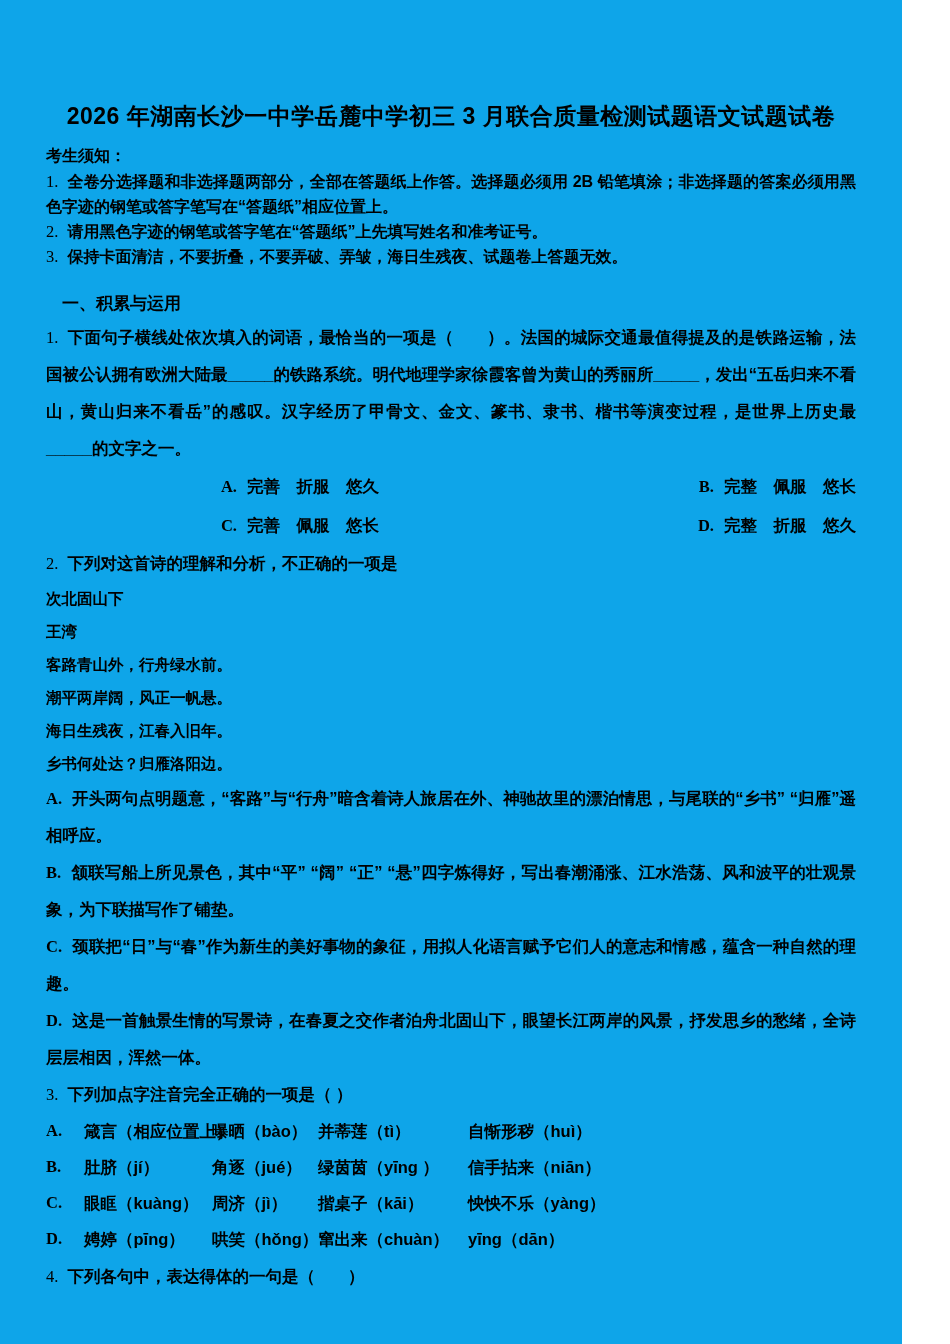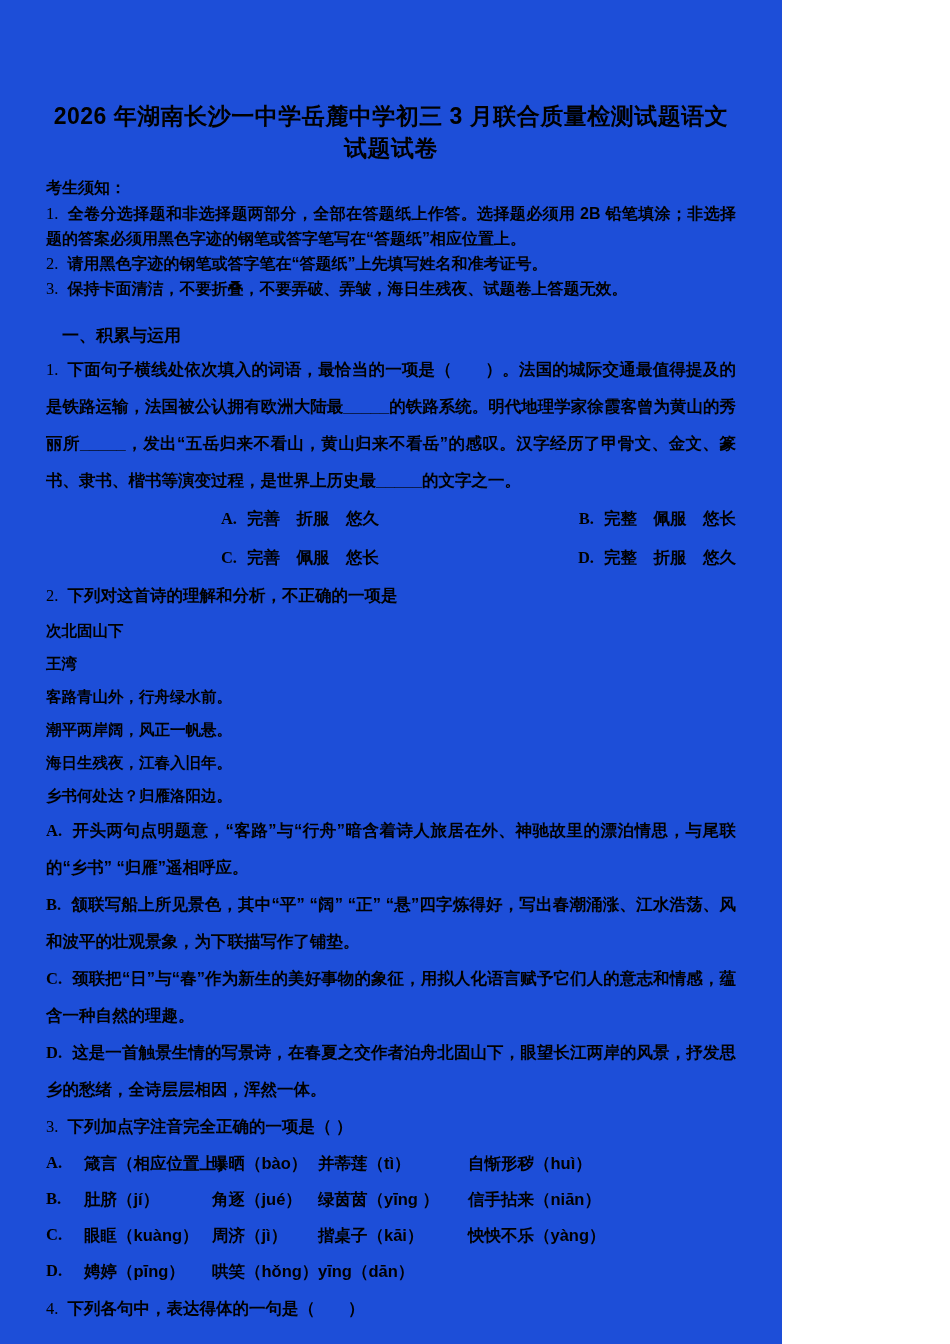--- a/index.html
+++ b/index.html
@@ -2,24 +2,24 @@
 <html><head>
 <meta charset="utf-8">
 <style>
   html, body {
     margin: 0;
     padding: 0;
     background: #ffffff;
   }
   .page {
     position: relative;
-    width: 782px;
+    width: 902px;
     height: 1344px;
     box-sizing: border-box;
-    background: #1d4ed8;
+    background: #0ea5e9;
     color: #000000;
     padding: 100px 46px 0 46px;
     overflow: hidden;
     font-family: "Liberation Sans", sans-serif;
   }
   .title {
     font-size: 23px;
     font-weight: 700;
     text-align: center;
     margin: 0 0 10px 0;
@@ -158,19 +158,20 @@
       <span class="optlabel">C.</span>
       <span>眼眶（kuàng）</span>
       <span>周济（jì）</span>
       <span>揩桌子（kāi）</span>
       <span>怏怏不乐（yàng）</span>
     </div>
     <div class="pyrow">
       <span class="optlabel">D.</span>
       <span>娉婷（pīng）</span>
       <span>哄笑（hǒng）</span>
+      <span>窜出来（chuàn）</span>
       <span>yīng（dān）</span>
     </div>
   </div>
 
   <p class="qpara q4"><span class="num">4.</span><span>下列各句中，表达得体的一句是（　　）</span></p>
 
 </div>
 
 </body></html>

